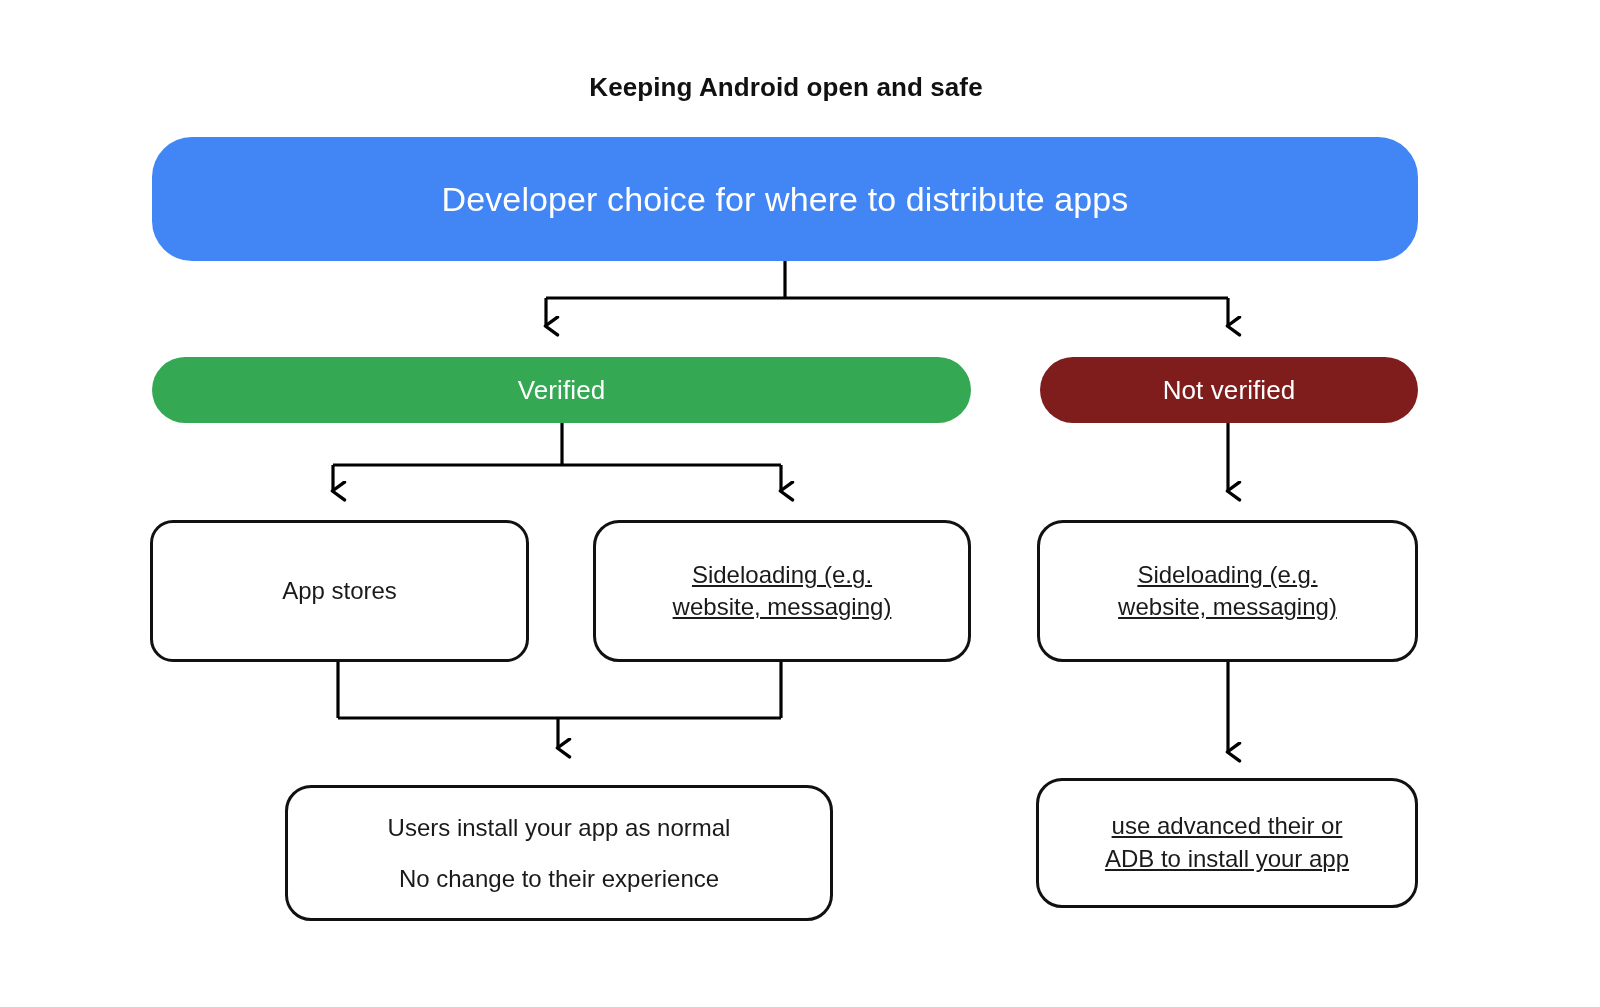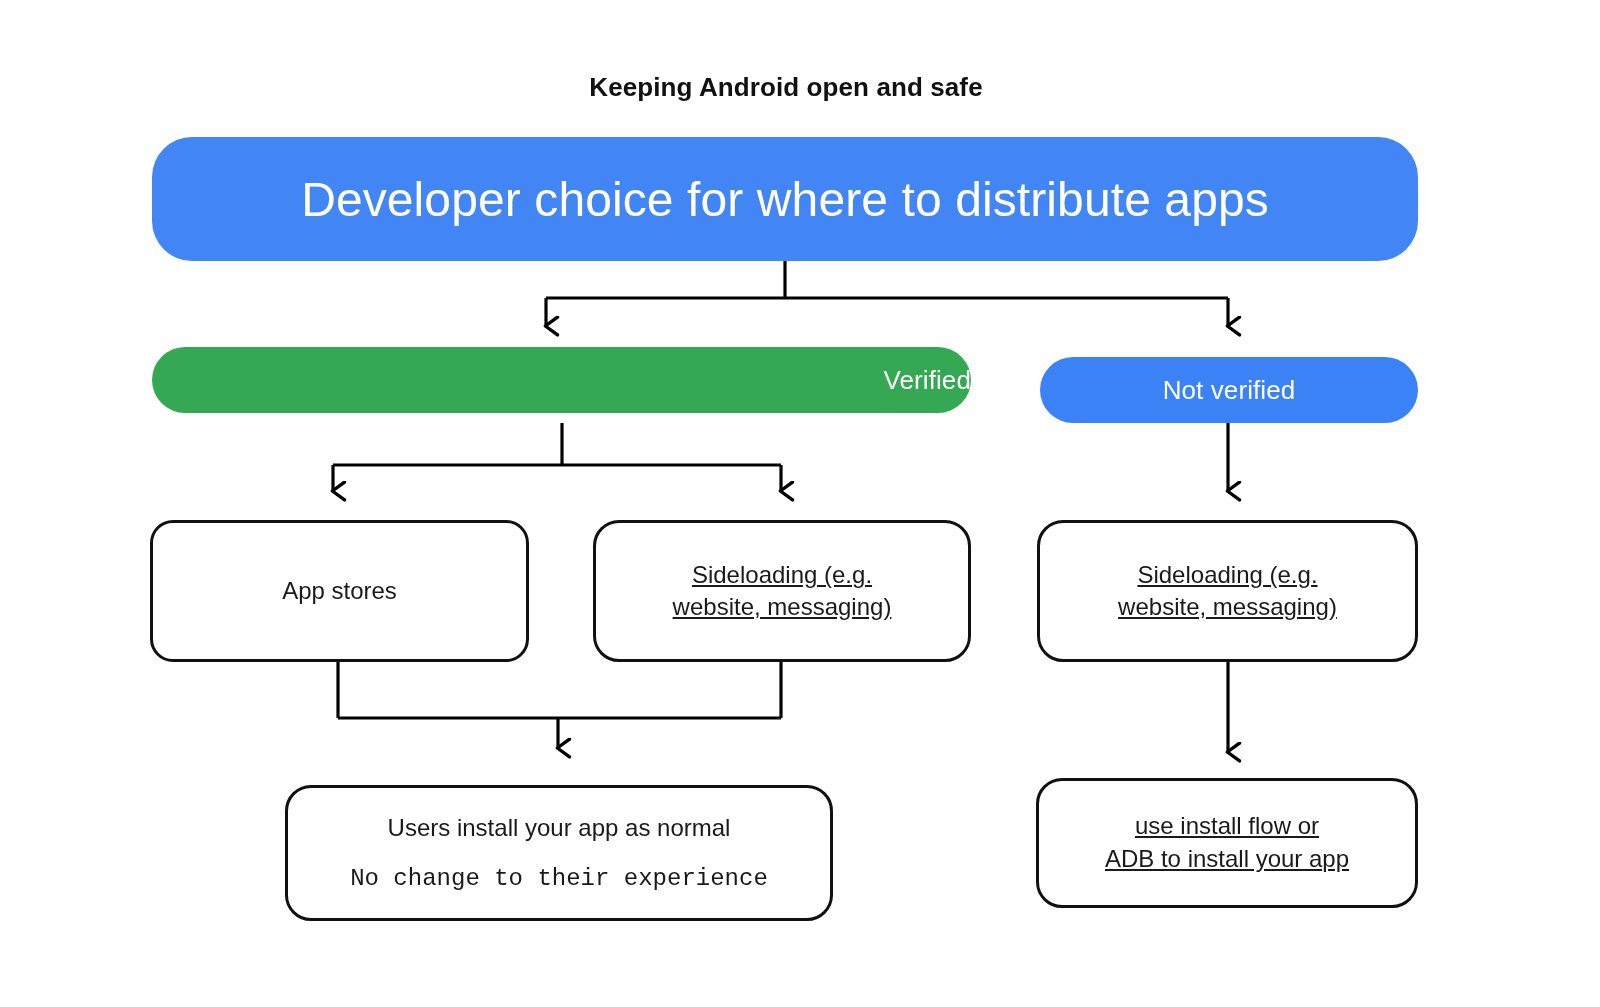--- a/index.html
+++ b/index.html
@@ -69,42 +69,41 @@
 
   
   #node-developer-choice {
     left: 152px;
     top: 137px;
     width: 1266px;
     height: 124px;
     background: #4285f4;
   }
   #node-developer-choice .node-label {
-    font-size: 48px;
+    font-size: 34px;
   }
 
   
   #node-verified {
     left: 152px;
-    top: 347px;
+    top: 357px;
     width: 819px;
     height: 66px;
     background: #34a853;
     border-radius: 33px;
-    align-items: flex-end;
   }
   #node-verified .node-label {
     font-size: 26px;
   }
   #node-not-verified {
     left: 1040px;
     top: 357px;
     width: 378px;
     height: 66px;
-    background: #3b82f6;
+    background: #7f1d1d;
     border-radius: 33px;
   }
   #node-not-verified .node-label {
     font-size: 26px;
   }
 
   
   #node-app-stores {
     left: 150px;
     top: 520px;
@@ -136,21 +135,20 @@
     width: 548px;
     height: 136px;
     margin-top: 12px;
   }
   #node-users-install .node-label {
     font-size: 24px;
     line-height: 1.3;
   }
   #node-users-install .node-label + .node-label {
     margin-top: 20px;
-    font-family: Liberation Mono, monospace;
   }
   #node-power-users {
     left: 1036px;
     top: 778px;
     width: 382px;
     height: 130px;
   }
   #node-power-users .node-label {
     font-size: 24px;
     line-height: 1.36;
@@ -234,18 +232,18 @@
     </span>
   </div>
 
   <div class="node card" id="node-users-install">
     <span class="node-label">Users install your app as normal</span>
     <span class="node-label">No change to their experience</span>
   </div>
 
   <div class="node card" id="node-power-users">
     <span class="node-label">
-      <span class="ml">use install flow or</span>
+      <span class="ml">use advanced their or</span>
       <span class="ml">ADB to install your app</span>
     </span>
   </div>
 
 </div>
 
 </body></html>

